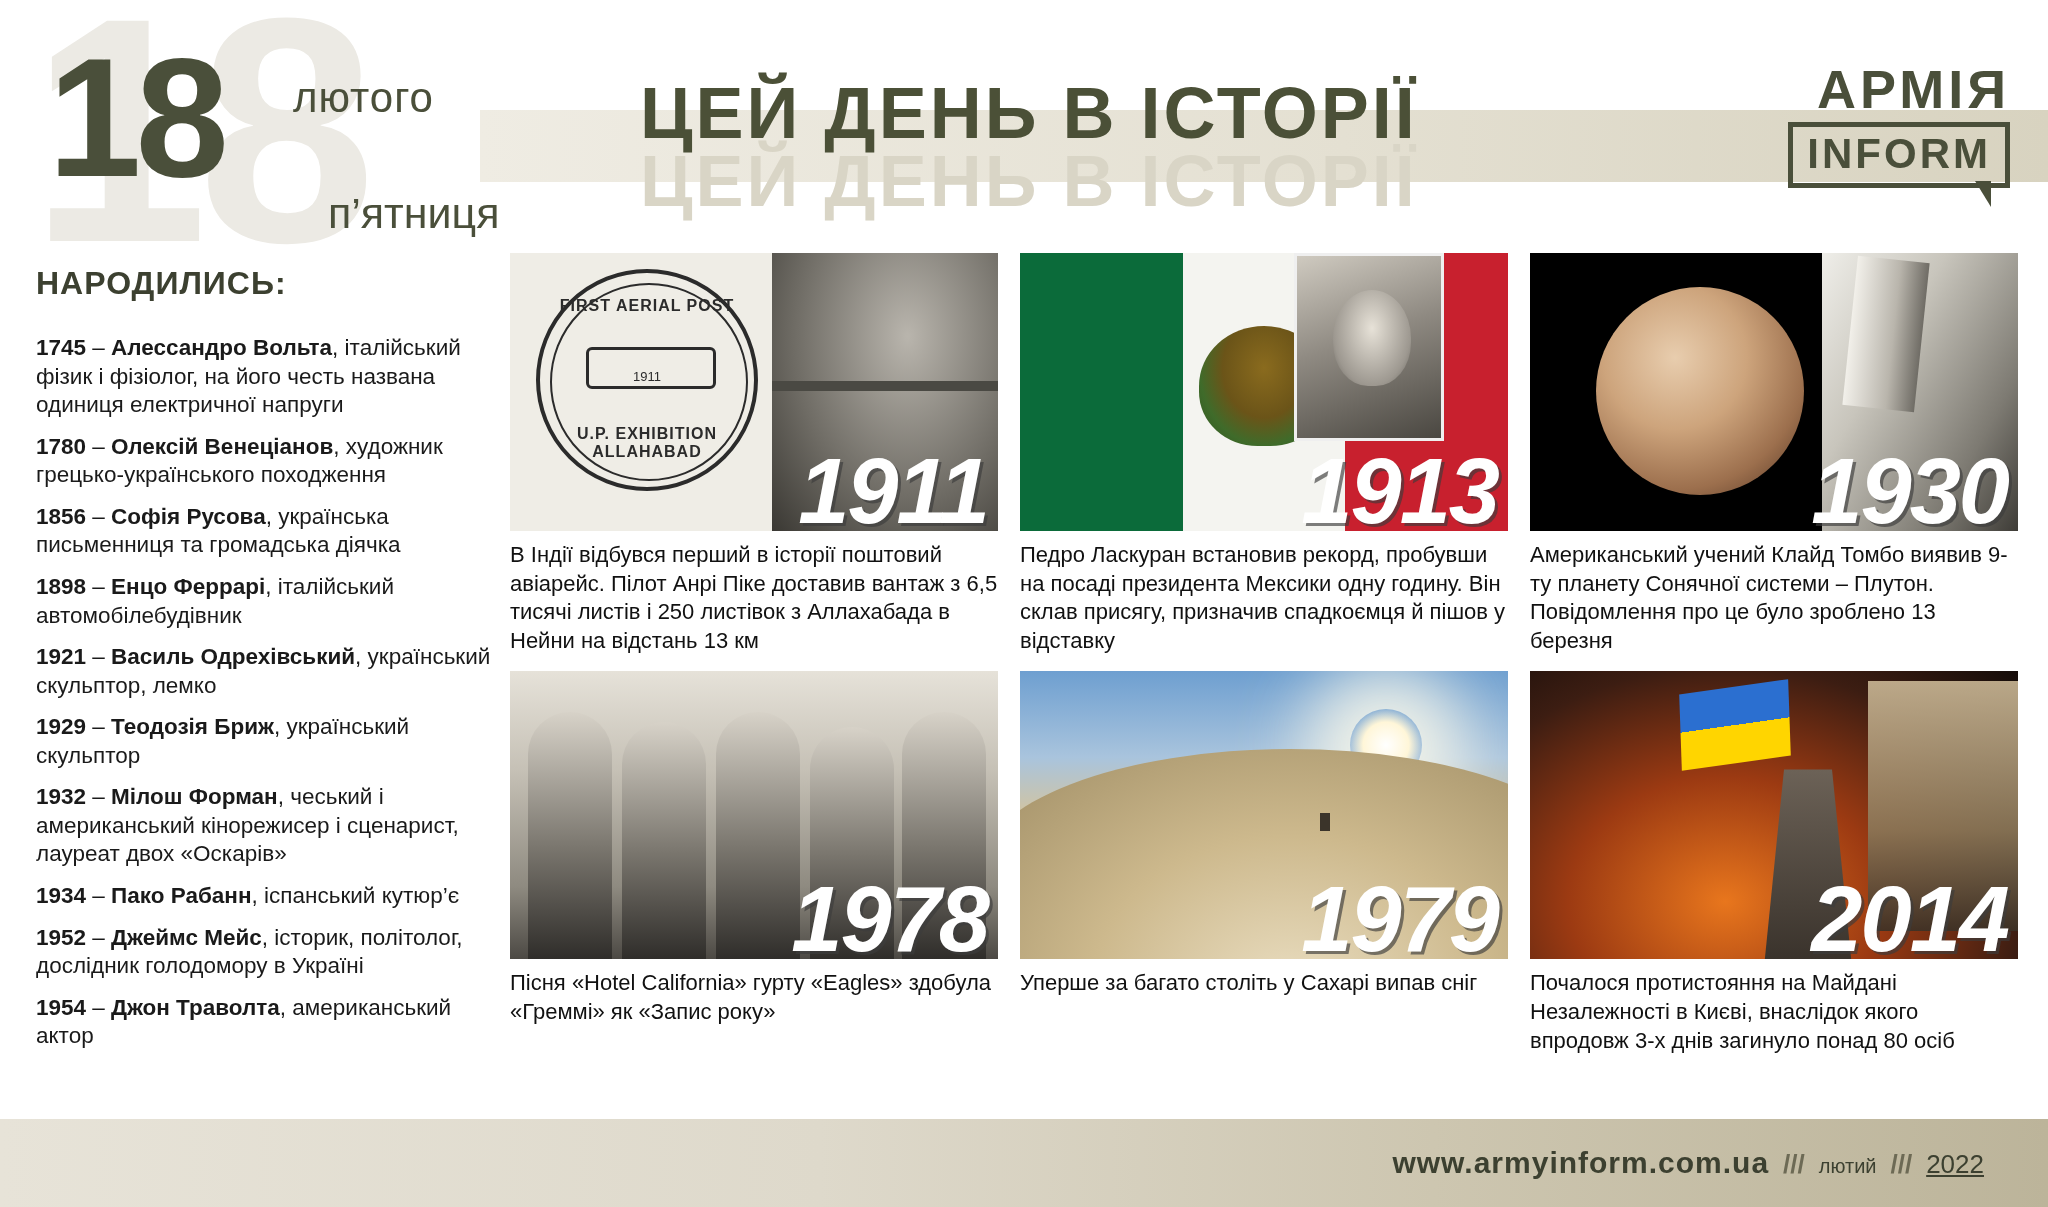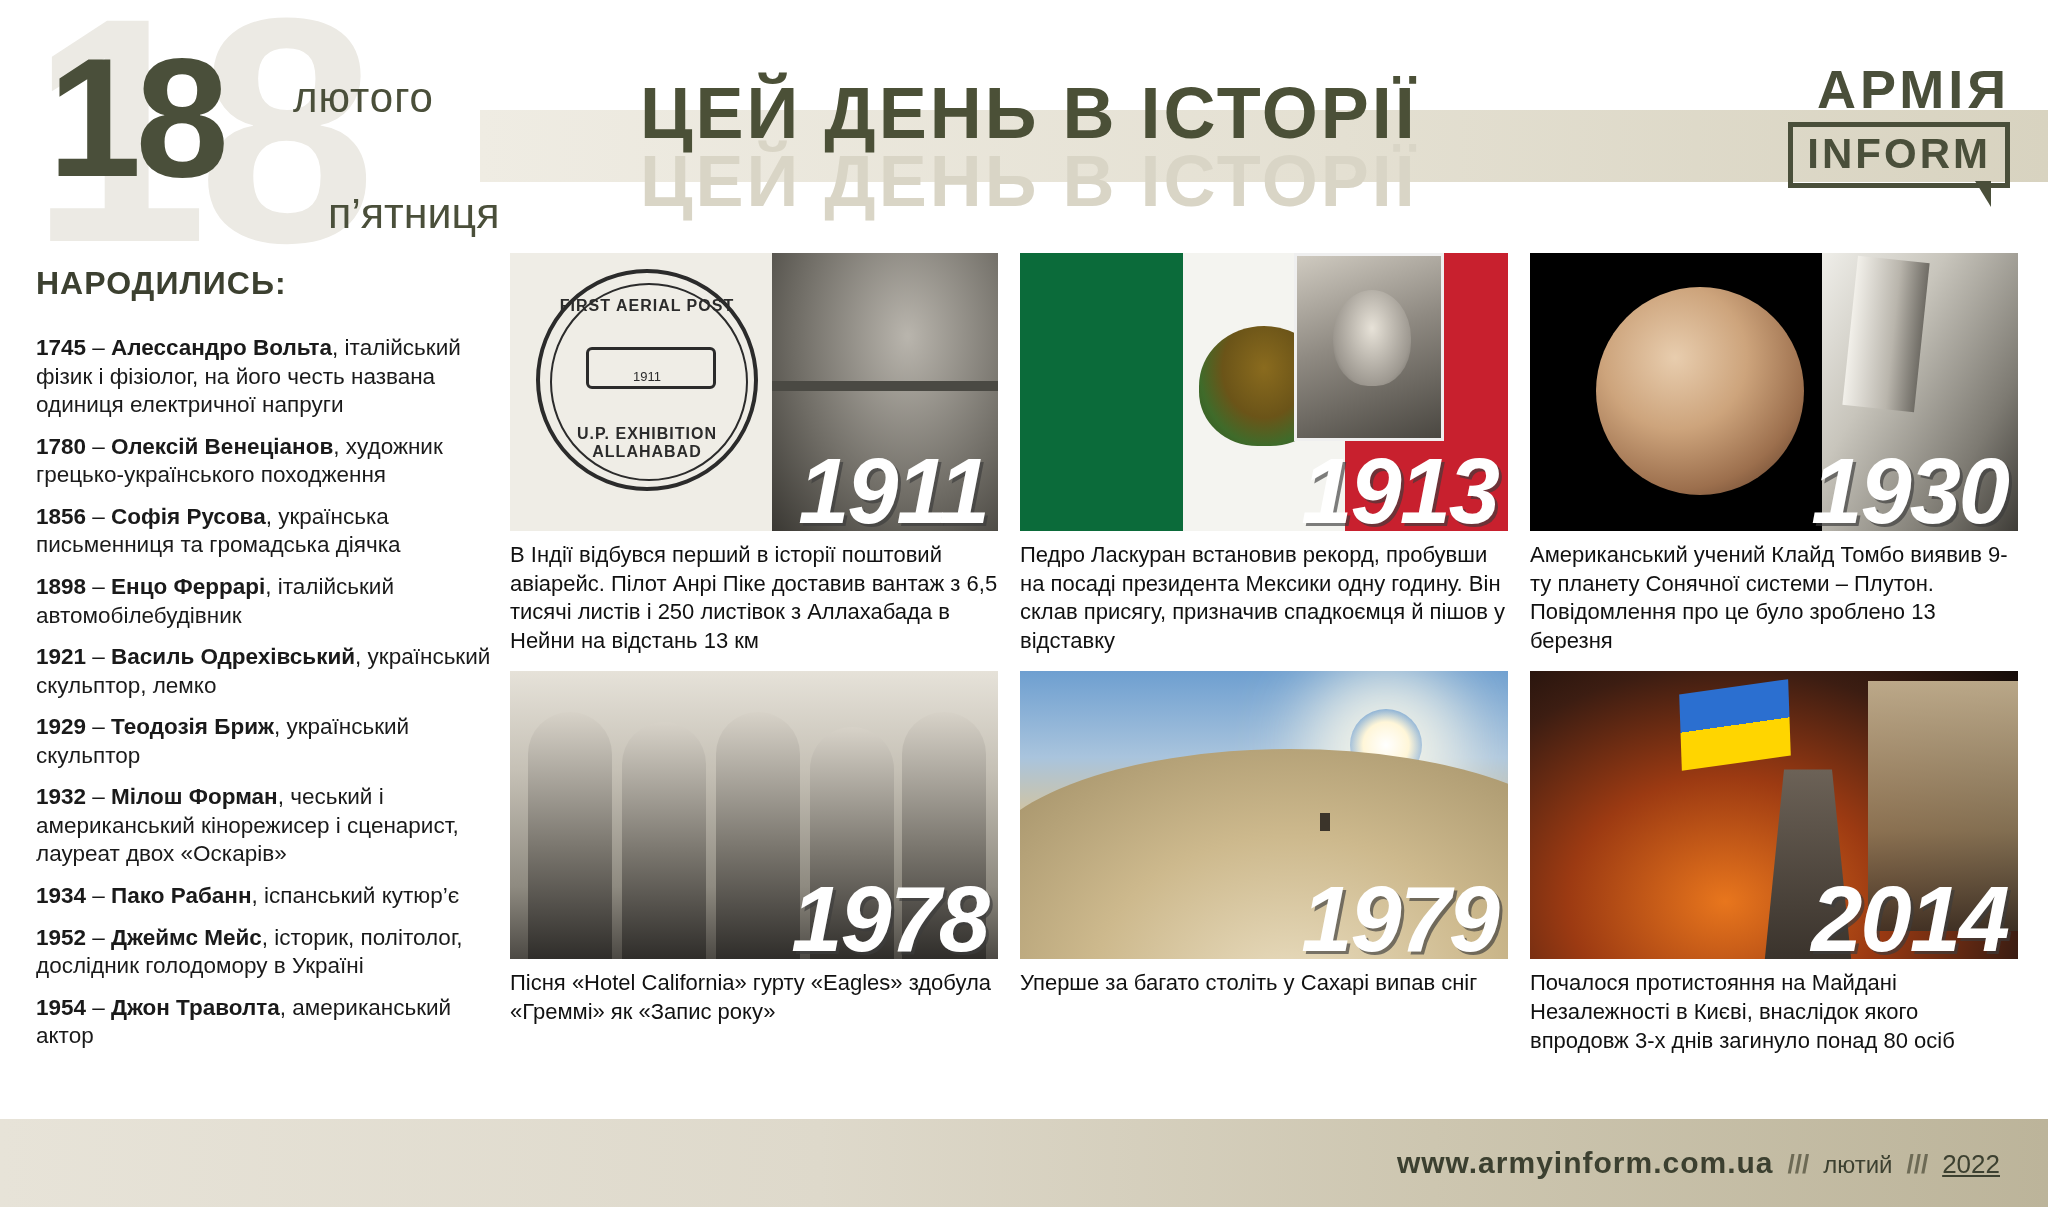--- a/index.html
+++ b/index.html
@@ -315,24 +315,24 @@
     background: linear-gradient(180deg,#cbb896 0%, #8a7758 60%, #3b3126 100%);
     opacity: .9;
   }
 
   
   .footer {
     position:absolute; left:0; bottom:0; width:2048px; height: 88px;
     background: linear-gradient(90deg, #e7e3d8 0%, #ded9cb 40%, #cdc6b0 70%, #bcb49a 100%);
     display:flex; align-items:center; justify-content:flex-end;
   }
-  .footer-inner { display:flex; align-items:baseline; gap: 14px; padding-right: 48px; }
+  .footer-inner { display:flex; align-items:baseline; gap: 14px; padding-right: 64px; }
   .site { font-size: 30px; font-weight: bold; color:#3c4030; letter-spacing:1px; }
   .sep { font-size: 26px; font-weight:bold; color:#6d6a55; }
-  .month-f { font-size: 24px; color:#3c4030; }
+  .month-f { font-size: 20px; color:#3c4030; }
   .year-f { font-size: 26px; color:#3c4030;text-decoration:underline; }
 </style>
 </head>
 <body>
 
 <div class="page">
 
   <div class="watermark">18</div>
 
   <div class="header">

